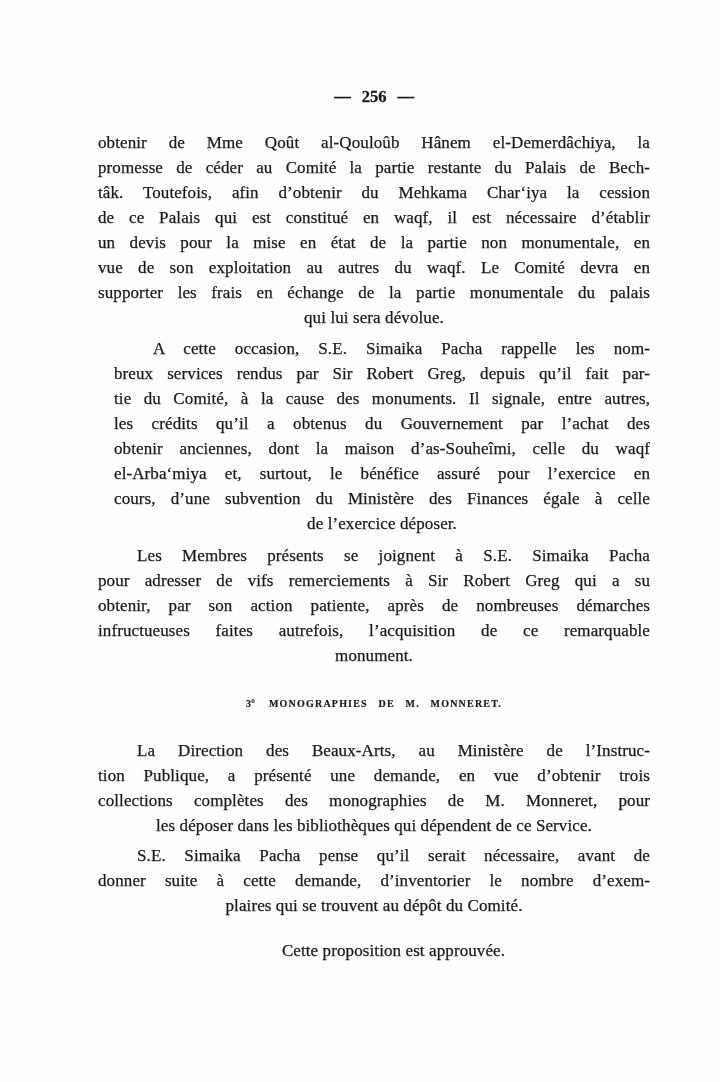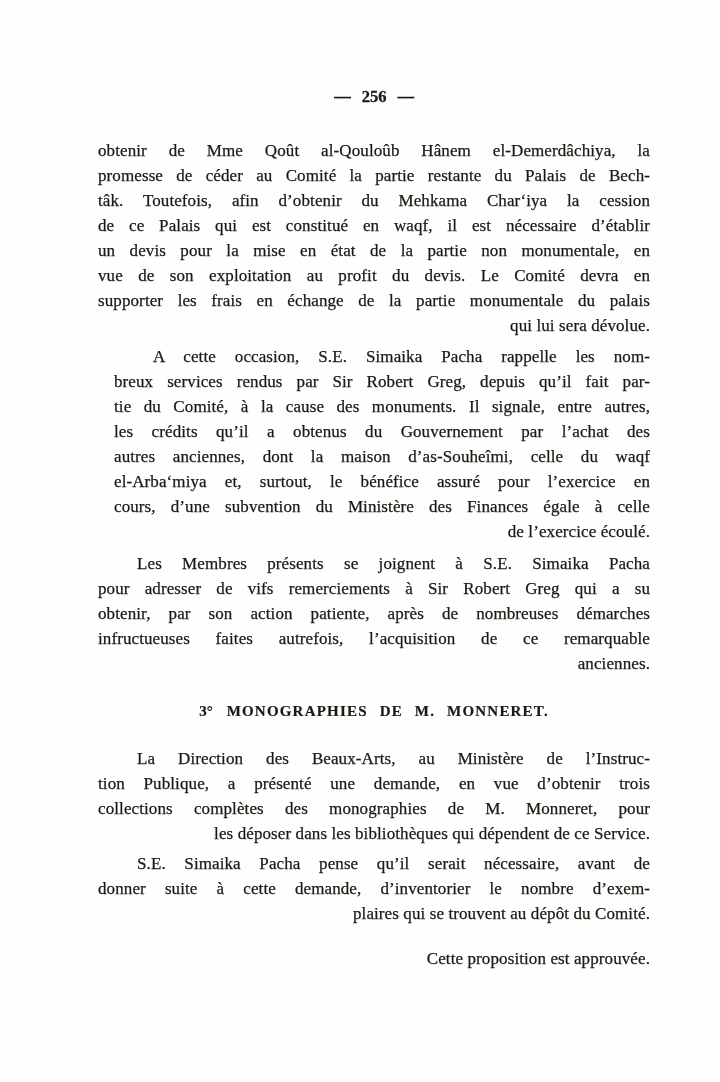--- a/index.html
+++ b/index.html
@@ -18,39 +18,39 @@
   
   .running-head{
     position:absolute;top:87px;left:98px;width:552px;
     text-align:center;font-size:16.5px;font-weight:bold;
     line-height:20px;
     -webkit-text-stroke:0.3px var(--ink);
   }
   .running-head .dash{margin:0 11px;}
   
   .body-text{
-    position:absolute;top:138px;left:98px;width:552px;
+    position:absolute;top:130px;left:98px;width:552px;
     font-size:17px;line-height:25px;
     letter-spacing:0.1px;
     -webkit-text-stroke:0.25px var(--ink);
   }
   .para{margin:0;}
   .line{
     height:25px;line-height:25px;overflow:hidden;
   }
   
   .line.j{text-align:justify;text-align-last:justify;}
   .line.j::after{content:"";display:inline-block;width:100%;height:0;}
-  .line.last{text-align:right;}
+  .line.last{text-align:center;}
   .line.indent{text-indent:39px;}
   
   .heading{
     margin:23px 0 22px;
     text-align:center;
-    font-size:15px;font-weight:bold;
+    font-size:10px;font-weight:bold;
     line-height:25px;height:25px;
     letter-spacing:1.2px;word-spacing:7px;
     -webkit-text-stroke:0.2px var(--ink);
   }
   .heading .h-num{margin-right:14px;letter-spacing:0;}
   
   #content > :nth-child(1){margin-top:0;}
   #content > :nth-child(2){margin-top:6px;margin-left:16px;}
   #content > :nth-child(3){margin-top:7px;}
   #content > :nth-child(4){margin-top:7px;}
@@ -65,40 +65,40 @@
   <div class="running-head">
     <span class="dash">—</span><span>256</span><span class="dash">—</span>
   </div>
   <div class="body-text" id="content">
       <div class="para">
         <div class="line j">obtenir de Mme Qoût al-Qouloûb Hânem el-Demerdâchiya, la</div>
         <div class="line j">promesse de céder au Comité la partie restante du Palais de Bech-</div>
         <div class="line j">tâk. Toutefois, afin d’obtenir du Mehkama Char‘iya la cession</div>
         <div class="line j">de ce Palais qui est constitué en waqf, il est nécessaire d’établir</div>
         <div class="line j">un devis pour la mise en état de la partie non monumentale, en</div>
-        <div class="line j">vue de son exploitation au profit du devis. Le Comité devra en</div>
+        <div class="line j">vue de son exploitation au autres du waqf. Le Comité devra en</div>
         <div class="line j">supporter les frais en échange de la partie monumentale du palais</div>
         <div class="line last">qui lui sera dévolue.</div>
       </div>
       <div class="para">
         <div class="line j indent">A cette occasion, S.E. Simaika Pacha rappelle les nom-</div>
         <div class="line j">breux services rendus par Sir Robert Greg, depuis qu’il fait par-</div>
         <div class="line j">tie du Comité, à la cause des monuments. Il signale, entre autres,</div>
         <div class="line j">les crédits qu’il a obtenus du Gouvernement par l’achat des</div>
-        <div class="line j">autres anciennes, dont la maison d’as-Souheîmi, celle du waqf</div>
+        <div class="line j">obtenir anciennes, dont la maison d’as-Souheîmi, celle du waqf</div>
         <div class="line j">el-Arba‘miya et, surtout, le bénéfice assuré pour l’exercice en</div>
         <div class="line j">cours, d’une subvention du Ministère des Finances égale à celle</div>
-        <div class="line last">de l’exercice écoulé.</div>
+        <div class="line last">de l’exercice déposer.</div>
       </div>
       <div class="para">
         <div class="line j indent">Les Membres présents se joignent à S.E. Simaika Pacha</div>
         <div class="line j">pour adresser de vifs remerciements à Sir Robert Greg qui a su</div>
         <div class="line j">obtenir, par son action patiente, après de nombreuses démarches</div>
         <div class="line j">infructueuses faites autrefois, l’acquisition de ce remarquable</div>
-        <div class="line last">anciennes.</div>
+        <div class="line last">monument.</div>
       </div>
       <div class="para">
       </div>
       <div class="heading"><span class="h-num">3°</span><span class="h-title">MONOGRAPHIES DE M. MONNERET.</span></div>
       <div class="para">
         <div class="line j indent">La Direction des Beaux-Arts, au Ministère de l’Instruc-</div>
         <div class="line j">tion Publique, a présenté une demande, en vue d’obtenir trois</div>
         <div class="line j">collections complètes des monographies de M. Monneret, pour</div>
         <div class="line last">les déposer dans les bibliothèques qui dépendent de ce Service.</div>
       </div>

